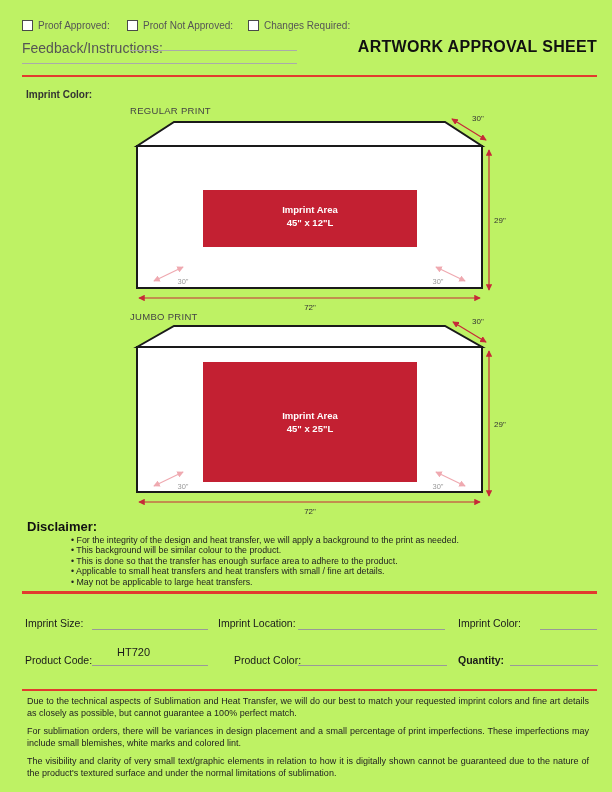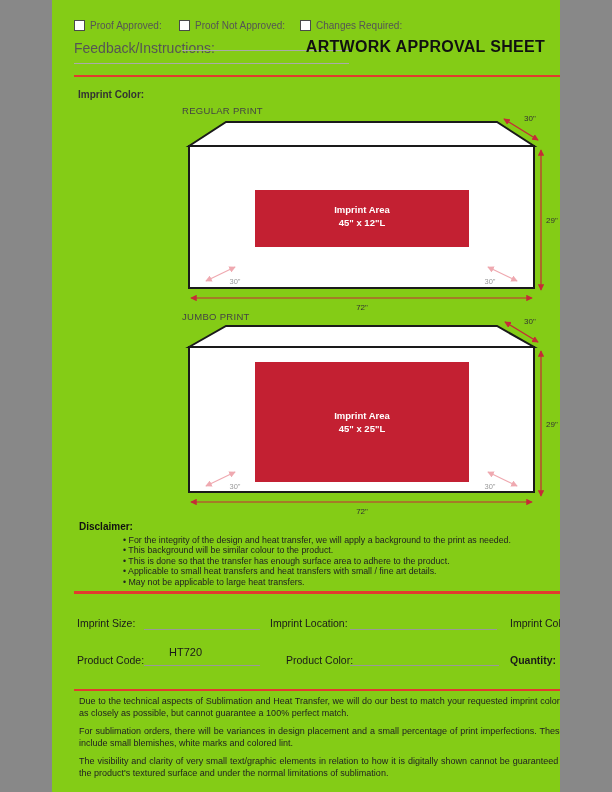--- a/index.html
+++ b/index.html
@@ -1,37 +1,37 @@
 <!DOCTYPE html>
 <html><head>
 <meta charset="utf-8">
 <style>
   html,body{margin:0;padding:0;background:#888;}
   #page{
-    position:relative;width:508px;height:792px;margin:0 auto;background:#84cc16;
+    position:relative;width:612px;height:792px;margin:0 auto;background:#bef264;
     font-family:"Liberation Sans", sans-serif;overflow:hidden;
   }
   .abs{position:absolute;}
   
   .cbg{position:absolute;display:flex;align-items:center;font-size:10px;color:#555;white-space:nowrap;}
   .cb{display:inline-block;width:9px;height:9px;border:1.6px solid #4a4a4a;background:#fff;margin-right:5px;flex:0 0 auto;}
   .feedback-label{font-size:14px;color:#555;}
   .grayline{border-bottom:1px solid #aaa;height:0;}
   .doc-title{font-size:16px;font-weight:bold;color:#111;letter-spacing:.3px;white-space:nowrap;}
   .rule{background:#e23b2e;height:2px;}
   .section-label{font-size:10px;font-weight:bold;color:#333;}
   .diagram-title{font-size:9.5px;color:#444;letter-spacing:.3px;}
   
   svg text{font-family:"Liberation Sans", sans-serif;}
   .dim{font-size:8px;fill:#333;}
   .dimg{font-size:7.5px;fill:#9a9a9a;}
   .imp-txt{font-size:9.5px;font-weight:bold;fill:#ffffff;text-anchor:middle;}
   
   .disclaimer{font-size:8.8px;color:#222;line-height:10.6px;width:450px;}
-  .disclaimer .d-title{font-size:10px;font-weight:bold;color:#111;margin-bottom:2px;}
+  .disclaimer .d-title{font-size:13px;font-weight:bold;color:#111;margin-bottom:2px;}
   .disclaimer .bullet{white-space:nowrap;margin-left:44px;}
   
   .f-label{position:absolute;font-size:10.5px;color:#1a1a1a;white-space:nowrap;}
   .f-line{position:absolute;border-bottom:1px solid #999;height:0;}
   .f-value{position:absolute;font-size:11px;color:#1a1a1a;}
   
   .footer-text{font-size:9px;color:#222;line-height:11.5px;width:562px;text-align:justify;}
   .footer-text p{margin:0 0 7px 0;}
 </style>
 </head>

